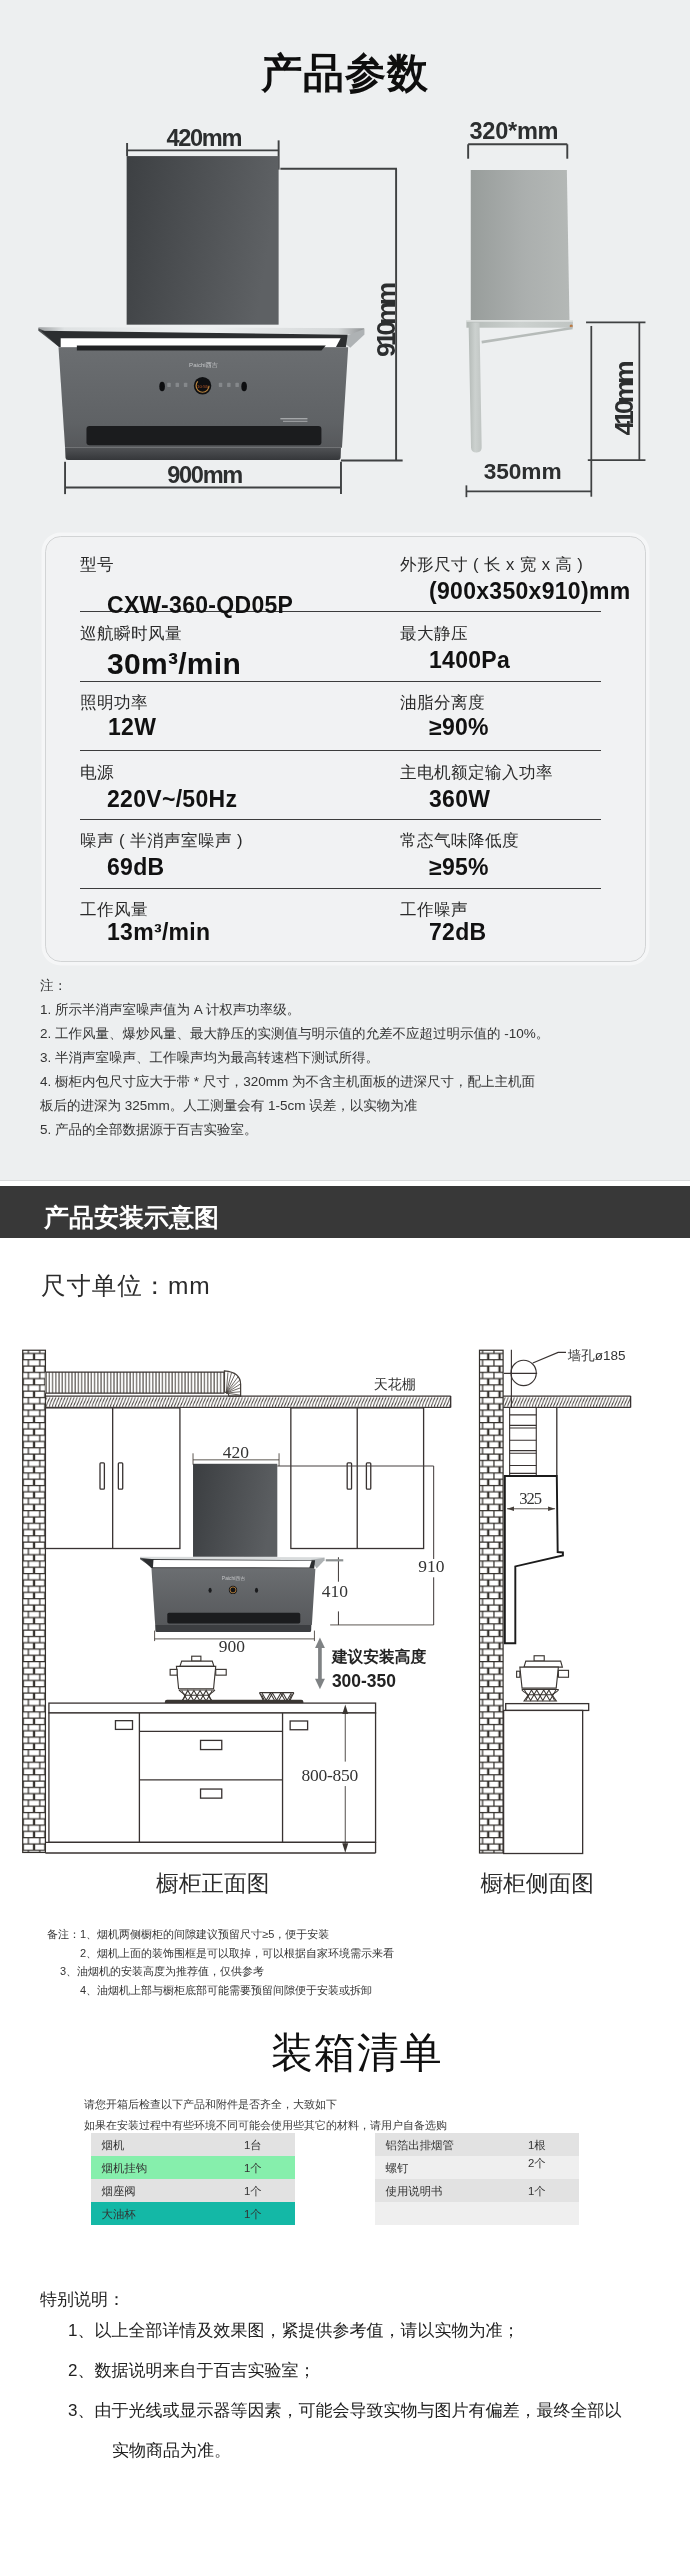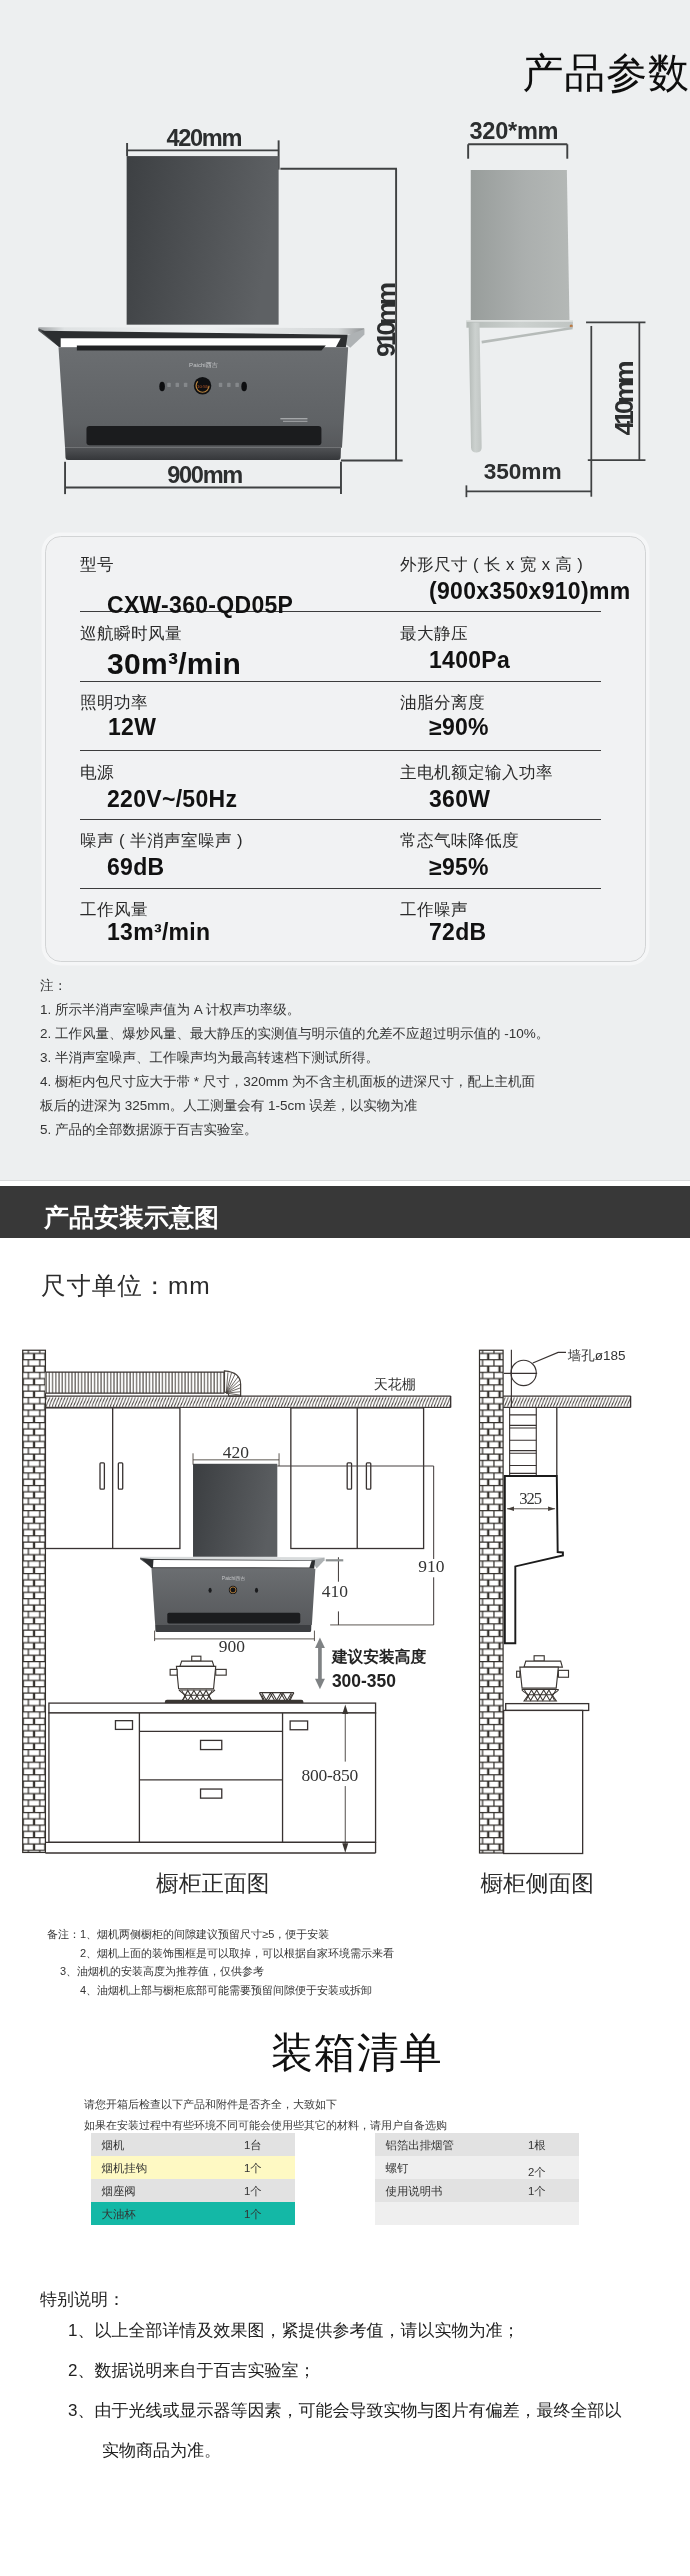--- a/index.html
+++ b/index.html
@@ -7,21 +7,21 @@
 body{font-family:"Liberation Sans",sans-serif;}
 #page{position:relative;width:690px;height:2576px;background:#ffffff;overflow:hidden}
 .abs{position:absolute}
 </style>
 </head>
 <body>
 <div id="page">
 
 <div class="abs" style="left:0;top:0;width:690px;height:1181px;background:#edeff0;border-bottom:1.7px solid #d8dadb"></div>
 
-<div class="abs" style="left:0;top:46px;width:690px;text-align:right;font-size:41px;font-weight:normal;color:#0e0e0e;letter-spacing:0.9px">产品参数</div>
+<div class="abs" style="left:0;top:46px;width:690px;text-align:center;font-size:41px;font-weight:bold;color:#0e0e0e;letter-spacing:0.9px">产品参数</div>
 
 <svg class="abs" style="left:0;top:114px" width="690" height="389" viewBox="0 130 790 445">
 <defs>
 <linearGradient id="chimF" x1="0" y1="0" x2="1" y2="0.18">
 <stop offset="0" stop-color="#3d4043"></stop>
           <stop offset="1" stop-color="#5e6164"></stop>
 </linearGradient>
 <linearGradient id="bodyF" x1="0" y1="0" x2="0" y2="1">
 <stop offset="0" stop-color="#6b6e71"></stop>
           <stop offset="0.75" stop-color="#5f6265"></stop>
@@ -430,52 +430,52 @@
 <div class="abs" style="left:84px;top:2094px;font-size:11px;color:#3a3a3a;line-height:21.4px">
 请您开箱后检查以下产品和附件是否齐全，大致如下<br>
 如果在安装过程中有些环境不同可能会使用些其它的材料，请用户自备选购
 </div>
 
 <div class="abs" style="left:91px;top:2133px;width:204px;font-size:11.4px;color:#333">
 <div style="height:23px;background:#e2e2e2;position:relative">
         <span style="position:absolute;left:10.5px;top:5.2px">烟机</span>
         <span style="position:absolute;left:153px;top:5.2px">1台</span>
       </div>
-<div style="height:23px;background:#fef9c3;position:relative">
+<div style="height:23px;background:#86efac;position:relative">
         <span style="position:absolute;left:10.5px;top:5.2px">烟机挂钩</span>
         <span style="position:absolute;left:153px;top:5.2px">1个</span>
       </div>
 <div style="height:23px;background:#e2e2e2;position:relative">
         <span style="position:absolute;left:10.5px;top:5.2px">烟座阀</span>
         <span style="position:absolute;left:153px;top:5.2px">1个</span>
       </div>
 <div style="height:23px;background:#14b8a6;position:relative">
         <span style="position:absolute;left:10.5px;top:5.2px">大油杯</span>
         <span style="position:absolute;left:153px;top:5.2px">1个</span>
       </div>
 </div>
 
 <div class="abs" style="left:375px;top:2133px;width:204px;font-size:11.4px;color:#333">
 <div style="height:23px;background:#e2e2e2;position:relative">
         <span style="position:absolute;left:10.5px;top:5.2px">铝箔出排烟管</span>
         <span style="position:absolute;left:153px;top:5.2px">1根</span>
       </div>
 <div style="height:23px;background:#efefef;position:relative">
         <span style="position:absolute;left:10.5px;top:5.2px">螺钉</span>
-        <span style="position:absolute;left:153px;top:9px">2个</span>
+        <span style="position:absolute;left:153px;top:0">2个</span>
       </div>
 <div style="height:23px;background:#e2e2e2;position:relative">
         <span style="position:absolute;left:10.5px;top:5.2px">使用说明书</span>
         <span style="position:absolute;left:153px;top:5.2px">1个</span>
       </div>
 <div style="height:23px;background:#efefef"></div>
 </div>
 
 <div class="abs" style="left:40px;top:2288px;font-size:17px;color:#222">特别说明：</div>
 <div class="abs" style="left:68px;top:2311px;font-size:17px;color:#222;line-height:40px">
 1、以上全部详情及效果图，紧提供参考值，请以实物为准；<br>
 2、数据说明来自于百吉实验室；<br>
 3、由于光线或显示器等因素，可能会导致实物与图片有偏差，最终全部以<br>
-<span style="margin-left:34px">实物商品为准。</span>
+<span style="margin-left:44px">实物商品为准。</span>
 </div>
 
 </div>
 
 
 </body></html>

